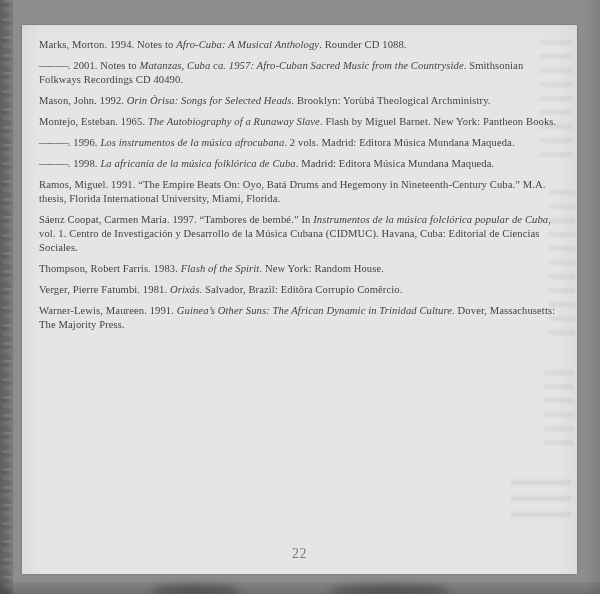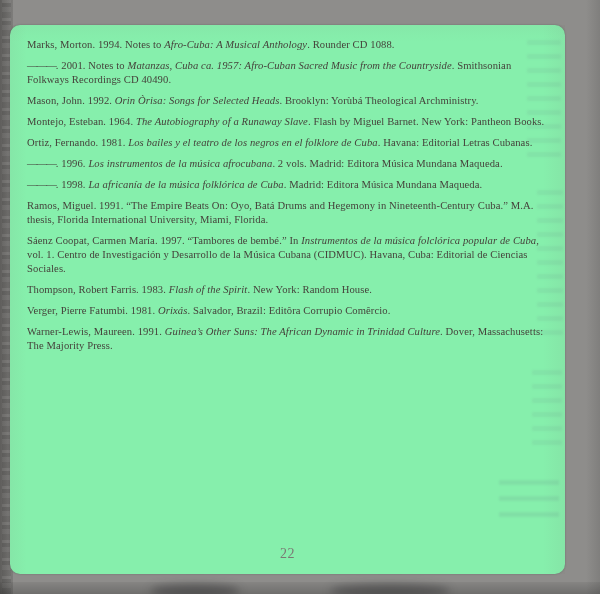--- a/index.html
+++ b/index.html
@@ -32,25 +32,24 @@
   }
   .frame-bottom-blob1 { left: 150px; width: 90px; }
   .frame-bottom-blob2 { left: 330px; width: 120px; }
   .frame-right-shade {
     position: absolute; right: 0; top: 0; width: 14px; height: 594px;
     background: linear-gradient(90deg, rgba(0,0,0,0) 0%, rgba(0,0,0,0.10) 100%);
   }
 
   
   .page {
-    position: absolute; left: 10px; top: 25px;
+    position: absolute; left: 22px; top: 25px;
     width: 555px; height: 549px;
-    background: #86efac;
+    background: #e5e5e5;
     box-shadow: 0 0 2px rgba(0,0,0,0.25);
-    border-radius: 10px;
   }
   .page-inner-shade {
     position: absolute; left: 0; top: 0; width: 100%; height: 100%;
     background:
       linear-gradient(90deg, rgba(120,115,105,0.07) 0, rgba(0,0,0,0) 3%),
       linear-gradient(270deg, rgba(120,115,105,0.08) 0, rgba(0,0,0,0) 4%),
       linear-gradient(180deg, rgba(120,115,105,0.05) 0, rgba(0,0,0,0) 3%);
     pointer-events: none;
   }
 
@@ -106,22 +105,21 @@
 
   <div class="bleed bleed-a"></div>
   <div class="bleed bleed-b"></div>
   <div class="bleed bleed-c"></div>
   <div class="bleed bleed-d"></div>
 
   <div class="text-block">
       <p class="ref"><span>Marks, Morton. 1994. Notes to </span><i>Afro-Cuba: A Musical Anthology</i><span>. Rounder CD 1088.</span></p>
       <p class="ref"><span class="dash">———</span><span>. 2001. Notes to </span><i>Matanzas, Cuba ca. 1957: Afro-Cuban Sacred Music from the Countryside</i><span>. Smithsonian Folkways Recordings CD 40490.</span></p>
       <p class="ref"><span>Mason, John. 1992. </span><i>Orin Òrisa: Songs for Selected Heads</i><span>. Brooklyn: Yorùbá Theological Archministry.</span></p>
-      <p class="ref"><span>Montejo, Esteban. 1964. </span><i>The Autobiography of a Runaway Slave</i><span>. Flash by Miguel Barnet. New York: Pantheon Books.</span></p>
-      <p class="ref"><span>Ortiz, Fernando. 1981. </span><i>Los bailes y el teatro de los negros en el folklore de Cuba</i><span>. Havana: Editorial Letras Cubanas.</span></p>
+      <p class="ref"><span>Montejo, Esteban. 1965. </span><i>The Autobiography of a Runaway Slave</i><span>. Flash by Miguel Barnet. New York: Pantheon Books.</span></p>
       <p class="ref"><span class="dash">———</span><span>. 1996. </span><i>Los instrumentos de la música afrocubana</i><span>. 2 vols. Madrid: Editora Música Mundana Maqueda.</span></p>
       <p class="ref"><span class="dash">———</span><span>. 1998. </span><i>La africanía de la música folklórica de Cuba</i><span>. Madrid: Editora Música Mundana Maqueda.</span></p>
       <p class="ref"><span>Ramos, Miguel. 1991. “The Empire Beats On: Oyo, Batá Drums and Hegemony in Nineteenth-Century Cuba.” M.A. thesis, Florida International University, Miami, Florida.</span></p>
       <p class="ref"><span>Sáenz Coopat, Carmen María. 1997. “Tambores de bembé.” In </span><i>Instrumentos de la música folclórica popular de Cuba</i><span>, vol. 1. Centro de Investigación y Desarrollo de la Música Cubana (CIDMUC). Havana, Cuba: Editorial de Ciencias Sociales.</span></p>
       <p class="ref"><span>Thompson, Robert Farris. 1983. </span><i>Flash of the Spirit</i><span>. New York: Random House.</span></p>
       <p class="ref"><span>Verger, Pierre Fatumbi. 1981. </span><i>Orixás</i><span>. Salvador, Brazil: Editôra Corrupio Comêrcio.</span></p>
       <p class="ref"><span>Warner-Lewis, Maureen. 1991. </span><i>Guinea’s Other Suns: The African Dynamic in Trinidad Culture</i><span>. Dover, Massachusetts: The Majority Press.</span></p>
     </div>
 
   <div class="page-number">22</div>

